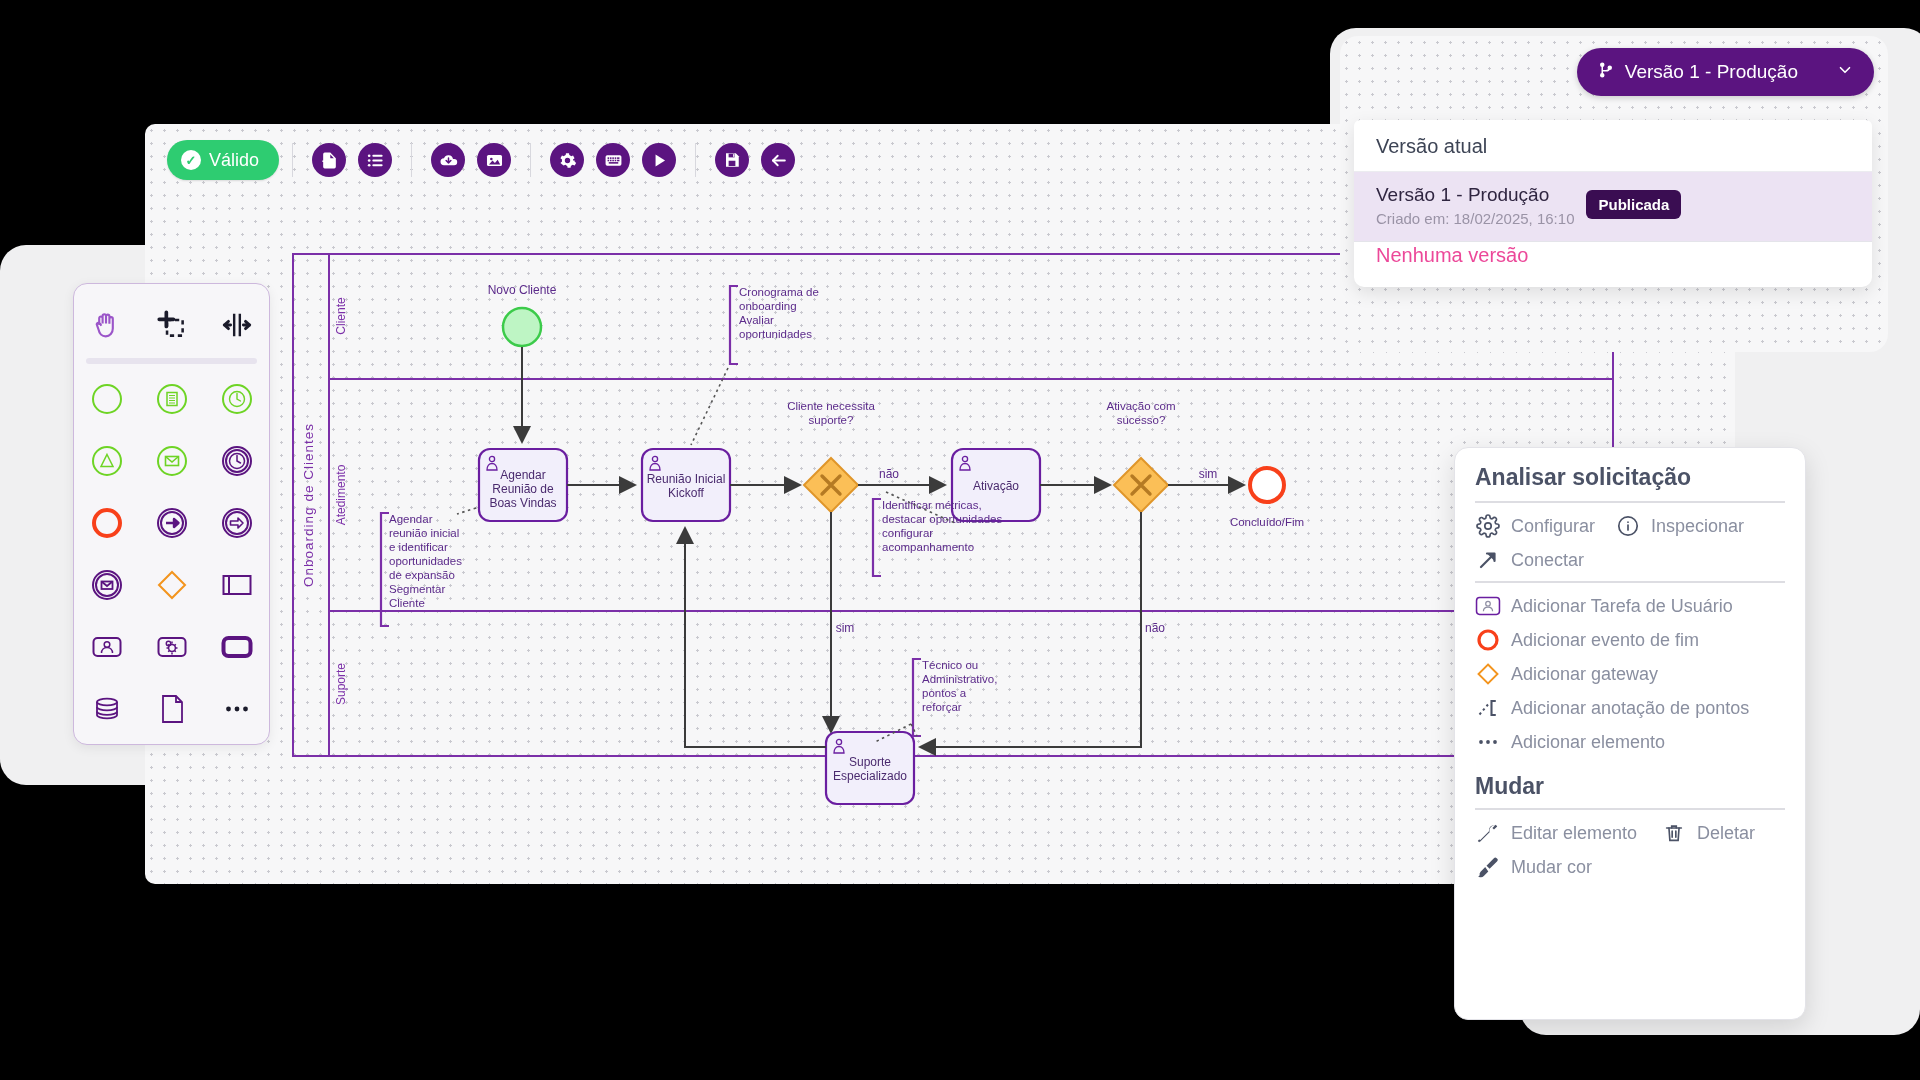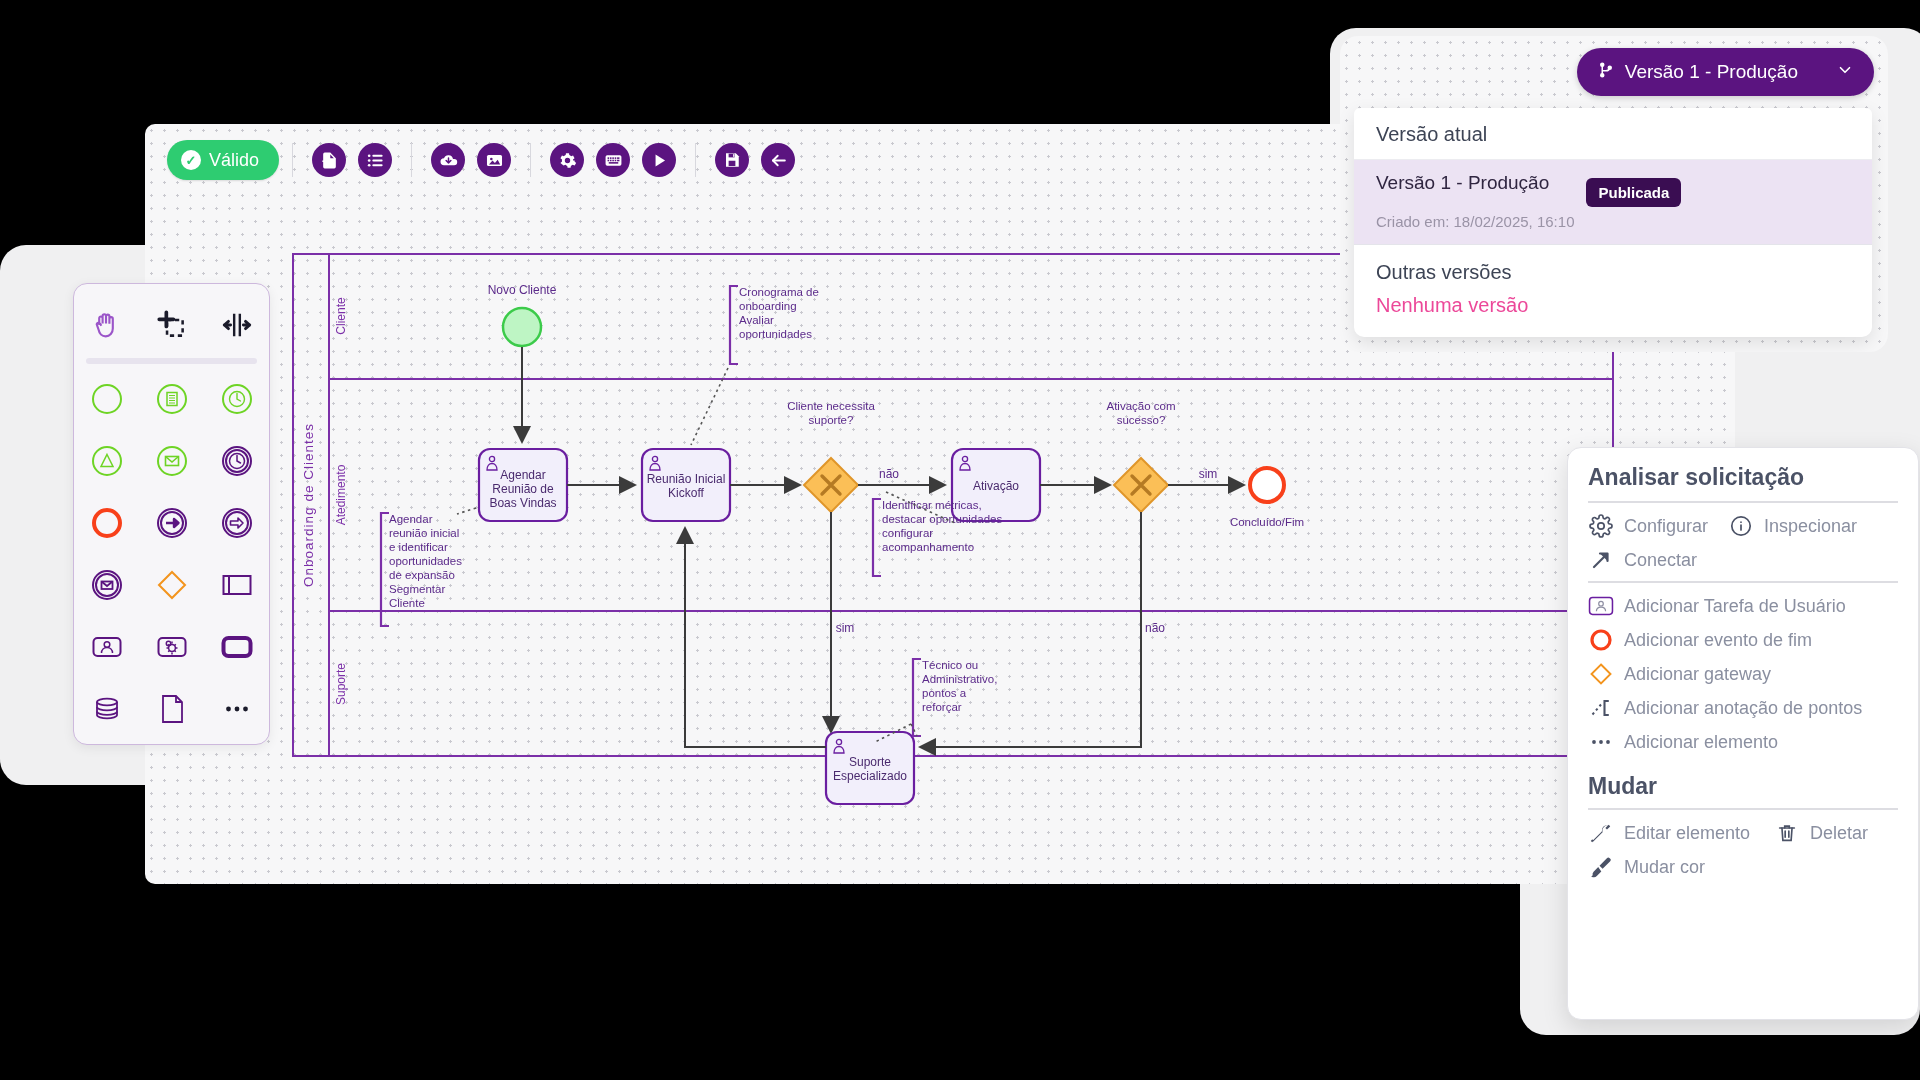--- a/index.html
+++ b/index.html
@@ -119,63 +119,63 @@
     height: 48px;
     background: #5b1480;
     border-radius: 24px;
     display: flex; align-items: center; gap: 10px;
     padding: 0 20px;
     color: #fff; font-size: 19px;
     cursor: pointer;
     box-shadow: 0 2px 6px rgba(0,0,0,.18);
   }
   #version-menu {
-    position: absolute; left: 14px; top: 72px;
+    position: absolute; left: 14px; top: 84px;
     width: 518px;
     background: #ffffff;
     border-radius: 6px 6px 10px 10px;
     box-shadow: 0 6px 18px rgba(0,0,0,.10);
     overflow: hidden;
   }
   .vm-head {
     padding: 15px 22px 13px 22px;
     font-size: 20px; color: #3d4455;
     border-bottom: 1px solid #ececf0;
   }
   .vm-item {
     background: #ece3f3;
     padding: 12px 22px 14px 22px;
     display: flex; align-items: center;
     cursor: pointer;
     border-bottom: 1px solid #e4e4ea;
   }
   .vm-item .col { flex: 0 0 auto; }
   .vm-title { font-size: 19px; color: #2f2540; }
-  .vm-sub { font-size: 15px; color: #9a93a6; margin-top: 19px; }
+  .vm-sub { font-size: 15px; color: #9a93a6; margin-top: 4px; }
   .vm-badge {
     margin-left: 12px;
     background: #3a0d52; color: #fff;
     font-size: 15px; font-weight: bold;
     border-radius: 6px; padding: 6px 12px;
     align-self: flex-start;
     margin-top: 6px;
   }
   .vm-head2 {
     padding: 16px 22px 8px 22px;
     font-size: 20px; color: #3d4455;
   }
   .vm-empty {
     padding: 2px 22px 20px 22px;
     font-size: 20px; color: #ec4899;
   }
 
   
   #ctx-menu {
     position: absolute;
-    left: 1567px; top: 447px;
+    left: 1454px; top: 447px;
     width: 352px; height: 573px;
     background: #ffffff;
     border: 1px solid #e3e3e8;
     border-radius: 14px;
     box-shadow: 0 8px 26px rgba(0,0,0,.13);
     padding: 16px 20px;
   }
   .ctx-title {
     font-size: 23px; font-weight: bold; color: #4b5266;
     padding-bottom: 10px;
@@ -641,21 +641,20 @@
       <div class="vm-head">Versão atual</div>
 
       <div class="vm-item">
         <div class="col">
           <div class="vm-title">Versão 1 - Produção</div>
           <div class="vm-sub">Criado em: 18/02/2025, 16:10</div>
         </div>
         <div class="vm-badge">Publicada</div>
       </div>
 
-      <div class="vm-head2">Outras versões</div>
       <div class="vm-empty">Nenhuma versão</div>
     </div>
   </div>
 
   <div id="ctx-menu">
 
     <div class="ctx-title">Analisar solicitação</div>
     <div class="ctx-rule"></div>
 
     <div class="ctx-row">

